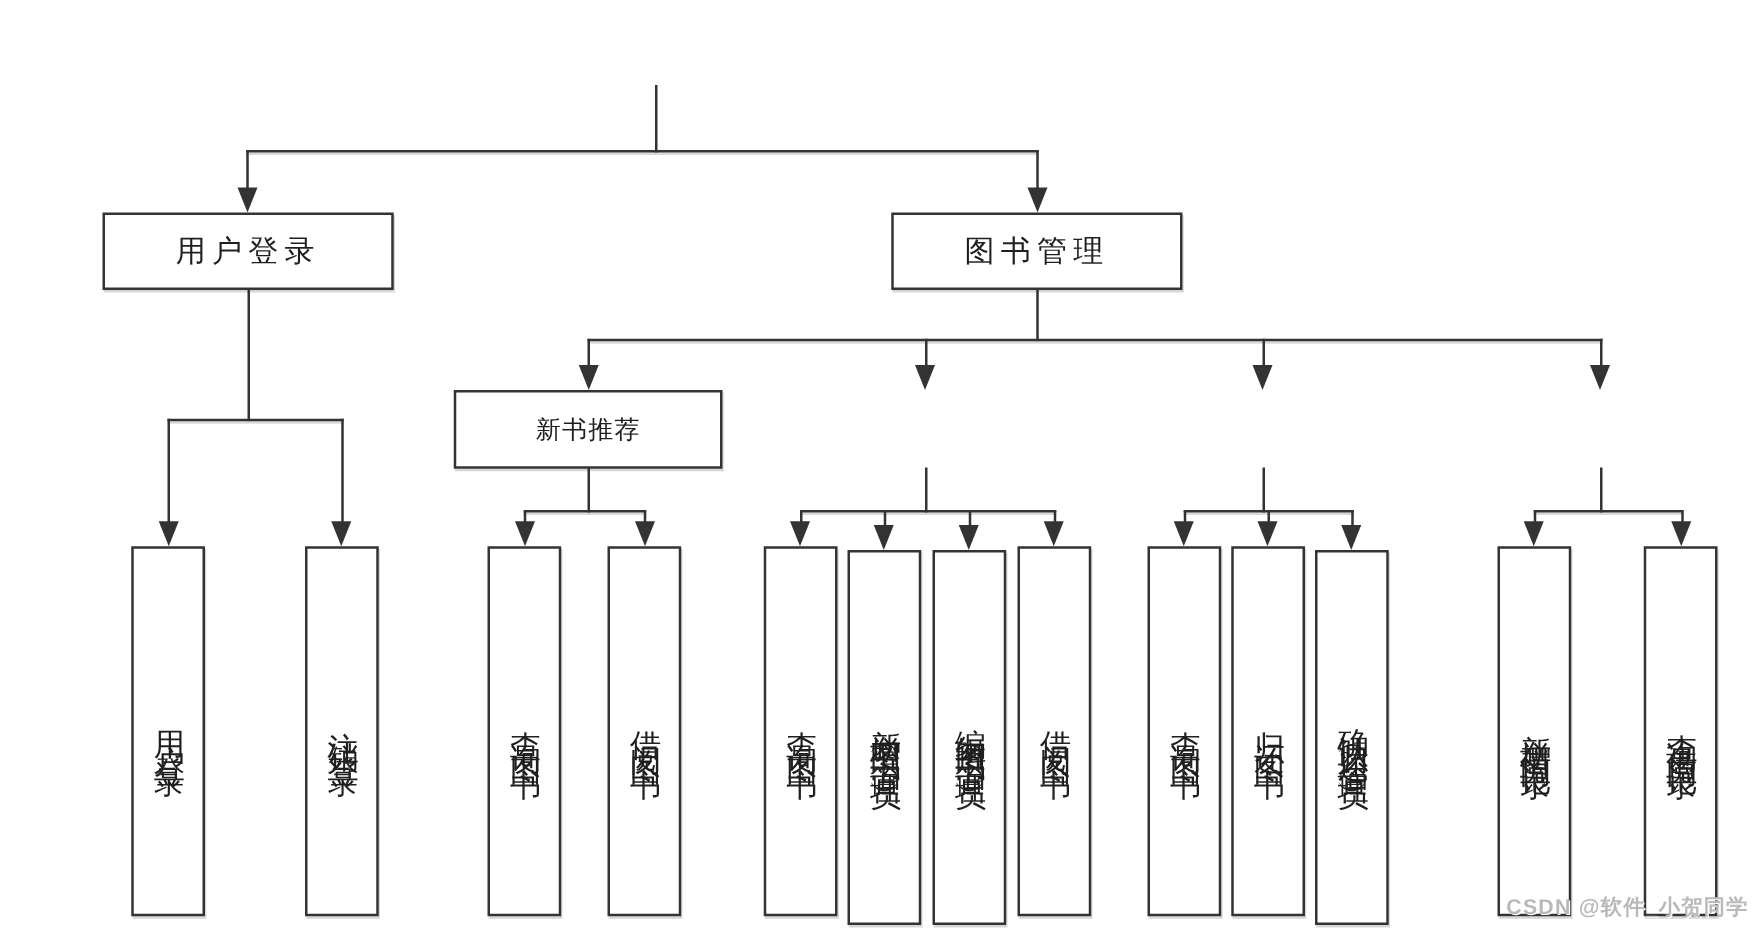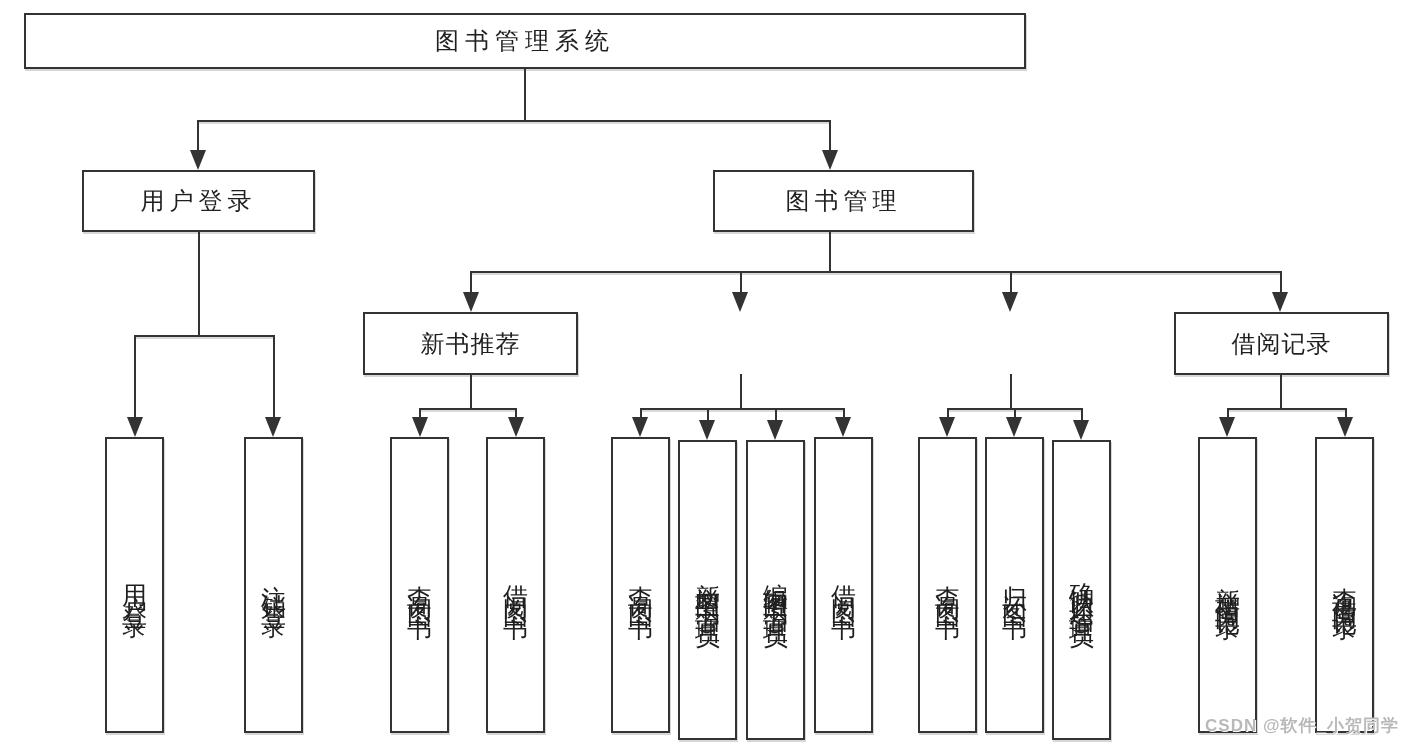--- a/index.html
+++ b/index.html
@@ -3,69 +3,67 @@
 <meta charset="utf-8">
 <style>
   html,body{margin:0;padding:0;background:#ffffff;}
   .canvas{position:relative;width:1405px;height:747px;background:#ffffff;overflow:hidden;
           font-family:"Liberation Sans","DejaVu Sans",sans-serif;color:#1f1f1f;}
   .box{position:absolute;border:2px solid #333333;background:#ffffff;box-sizing:border-box;
        display:flex;align-items:center;justify-content:center;
        box-shadow:1px 2px 0 rgba(150,150,150,.38);}
   .l1{font-size:24px;letter-spacing:6px;}
   .l2{font-size:24px;letter-spacing:5px;}
-  .l3{font-size:24px;letter-spacing:1px;}
+  .l3{font-size:20px;letter-spacing:1px;}
   .col span{writing-mode:vertical-rl;text-orientation:mixed;line-height:1;
             font-size:25px;letter-spacing:10px;}
   .col.mid span{letter-spacing:6px;}
   .col.long span{letter-spacing:6px;}
   .hl{position:absolute;height:2px;background:#333333;box-shadow:0 2px 0 rgba(150,150,150,.35);}
   .vl{position:absolute;width:2px;background:#333333;}
   .ar{position:absolute;width:0;height:0;border-left:8px solid transparent;
       border-right:8px solid transparent;border-top:20px solid #333333;}
   .watermark{position:absolute;top:714px;right:6px;font-size:17px;font-weight:bold;
              color:#b9b9b9;letter-spacing:1px;text-shadow:1px 1px 0 #ffffff;}
 </style>
 </head>
 <body>
 
 <div class="canvas">
 
-  <div class="box l1" style="left:24px;top:13px;width:1002px;height:56px;">图书管理系统</div>
 
   <div class="vl" style="left:524px;top:68px;height:54px;"></div>
   <div class="hl" style="left:197px;top:120px;width:634px;"></div>
   <div class="vl" style="left:197px;top:120px;height:34px;"></div>
   <div class="ar" style="left:190px;top:150px;"></div>
   <div class="vl" style="left:829px;top:120px;height:34px;"></div>
   <div class="ar" style="left:822px;top:150px;"></div>
 
   <div class="box l2" style="left:82px;top:170px;width:233px;height:62px;">用户登录</div>
-  <div class="box l2" style="left:713px;top:170px;width:261px;height:62px;">图书管理</div>
+  <div class="box l2" style="left:713px;top:170px;width:233px;height:62px;">图书管理</div>
 
   <div class="vl" style="left:198px;top:232px;height:105px;"></div>
   <div class="hl" style="left:134px;top:335px;width:141px;"></div>
   <div class="vl" style="left:134px;top:335px;height:86px;"></div>
   <div class="ar" style="left:127px;top:417px;"></div>
   <div class="vl" style="left:273px;top:335px;height:86px;"></div>
   <div class="ar" style="left:265px;top:417px;"></div>
 
   <div class="vl" style="left:829px;top:232px;height:41px;"></div>
   <div class="hl" style="left:470px;top:271px;width:812px;"></div>
   <div class="vl" style="left:470px;top:271px;height:23px;"></div>
   <div class="ar" style="left:463px;top:292px;"></div>
   <div class="vl" style="left:740px;top:271px;height:23px;"></div>
   <div class="ar" style="left:732px;top:292px;"></div>
   <div class="vl" style="left:1010px;top:271px;height:23px;"></div>
   <div class="ar" style="left:1002px;top:292px;"></div>
   <div class="vl" style="left:1280px;top:271px;height:23px;"></div>
   <div class="ar" style="left:1272px;top:292px;"></div>
 
   <div class="box l3" style="left:363px;top:312px;width:215px;height:63px;">新书推荐</div>
-  <div class="box l3" style="left:1174px;top:312px;width:215px;height:63px;">借阅记录</div>
 
   <div class="vl" style="left:470px;top:374px;height:36px;"></div>
   <div class="hl" style="left:419px;top:408px;width:98px;"></div>
   <div class="vl" style="left:419px;top:408px;height:11px;"></div>
   <div class="ar" style="left:412px;top:417px;"></div>
   <div class="vl" style="left:515px;top:408px;height:11px;"></div>
   <div class="ar" style="left:508px;top:417px;"></div>
 
   <div class="vl" style="left:740px;top:374px;height:36px;"></div>
   <div class="hl" style="left:640px;top:408px;width:205px;"></div>

